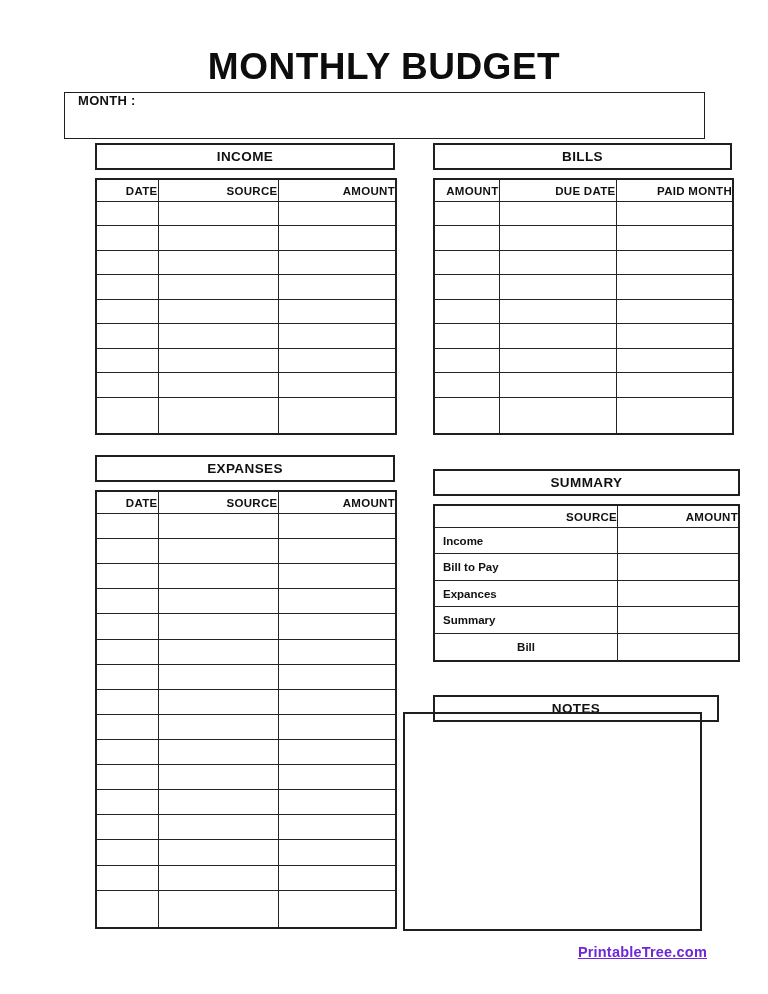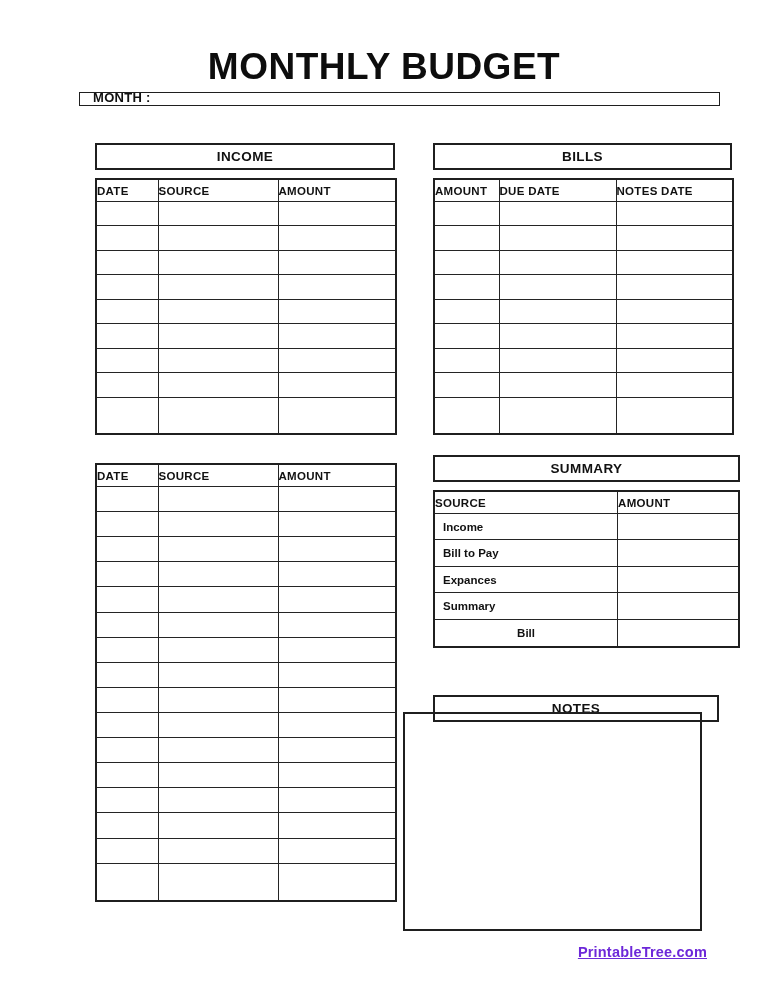--- a/index.html
+++ b/index.html
@@ -12,46 +12,46 @@
     color:#111111;
     overflow:hidden;
   }
   .page-title {
     position:absolute; top:46px; left:0; width:100%;
     margin:0; text-align:center;
     font-size:37px; font-weight:bold; letter-spacing:0.5px;
     color:#0d0d0d;
   }
   .month-box {
-    position:absolute; left:64px; top:92px; width:641px; height:14px;
+    position:absolute; left:64px; top:92px; width:641px; height:47px;
     border:1.8px solid #1f1f1f; box-sizing:border-box;
-    display:flex; align-items:flex-end; padding-left:13px;
-    font-weight:bold; font-size:13px; letter-spacing:0.3px;margin-left:15px;
+    display:flex; align-items:flex-start; padding-left:13px;
+    font-weight:bold; font-size:13px; letter-spacing:0.3px;
   }
   .month-value { margin-left:8px; font-weight:normal; }
   .sec { position:absolute; box-sizing:border-box;margin-left:30px; }
   .sec-title {
     border:2px solid #1f1f1f; box-sizing:border-box; height:27px;
     display:flex; align-items:center; justify-content:center;
     font-weight:bold; font-size:13.5px; letter-spacing:0.4px;
   }
   #sec-income  { left:65px;  top:143px; width:300px; }
   #sec-bills   { left:403px; top:143px; width:299px;border-radius:32px; }
   #sec-expanses{ left:65px;  top:455px; width:300px; }
-  #sec-summary { left:403px; top:455px; width:307px; }
+  #sec-summary { left:403px; top:469px; width:307px; }
   #sec-notes   { left:403px; top:695px; width:286px;text-align:center; }
   .sec table {
     border-collapse:collapse; table-layout:fixed; width:100%;
     margin-top:8px;
     border:2px solid #1f1f1f;
   }
   .sec th, .sec td { border:1.5px solid #242424; padding:0; }
   .sec th {
     height:21px; font-size:11.5px; letter-spacing:0.3px;
-    font-weight:bold; text-align:left;
+    font-weight:bold; text-align:right;
   }
   .t-rows-9  { height:257px; }
   .t-rows-16 { height:439px; }
   .t-summary { height:158px; }
   .t-summary td.lbl {
     font-weight:bold; font-size:11.5px; text-align:left; padding-left:8px;
   }
   .t-summary td.lbl.center { text-align:center; padding-left:0; }
   .notes-box {
     position:absolute; left:403px; top:712px; width:299px; height:219px;
@@ -149,21 +149,21 @@
     <table class="t-rows-9">
         <colgroup>
           <col style="width: 65px;">
           <col style="width: 117px;">
           <col style="width: 117px;">
         </colgroup>
         <thead>
           <tr>
             <th>AMOUNT</th>
             <th>DUE DATE</th>
-            <th>NOTES DATE</th>
+            <th>PAID MONTH</th>
           </tr>
         </thead>
         <tbody>
           <tr>
             <td></td>
             <td></td>
             <td></td>
           </tr>
           <tr>
             <td></td>
@@ -203,20 +203,23 @@
           <tr>
             <td></td>
             <td></td>
             <td></td>
           </tr>
         </tbody>
       </table>
   </div>
 
   <div class="sec" id="sec-expanses">
+    <div class="sec-title">
+      <span>EXPANSES</span>
+    </div>
     <table class="t-rows-16">
         <colgroup>
           <col style="width: 62px;">
           <col style="width: 120px;">
           <col style="width: 118px;">
         </colgroup>
         <thead>
           <tr>
             <th>DATE</th>
             <th>SOURCE</th>

